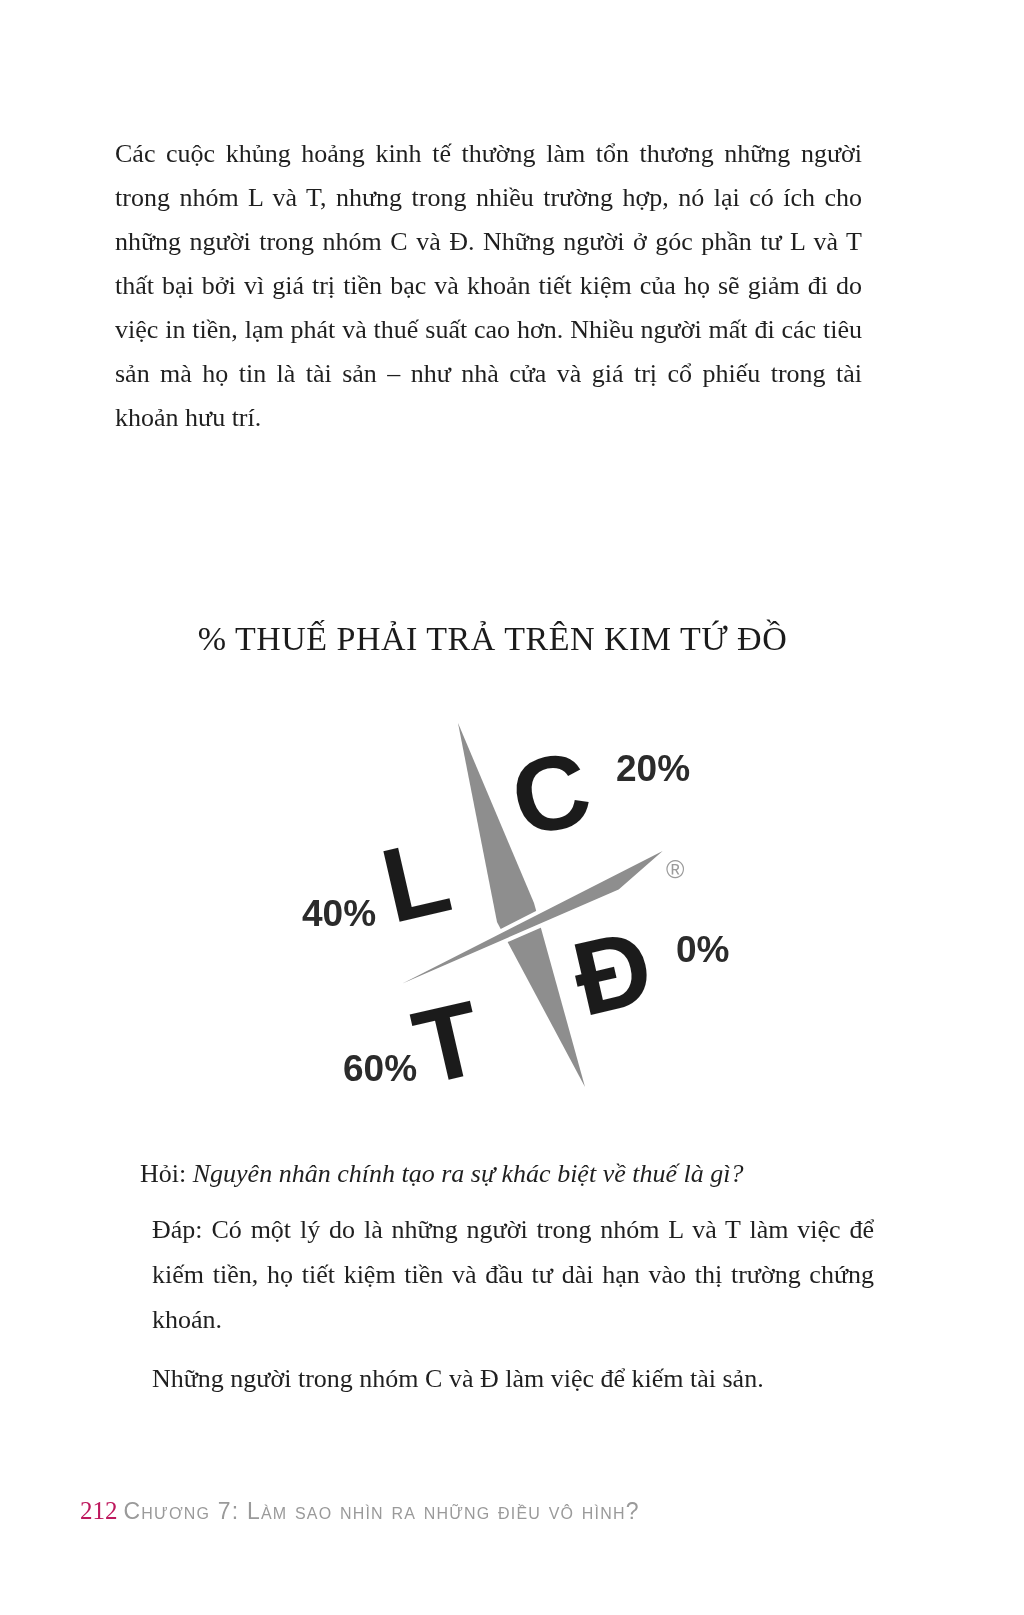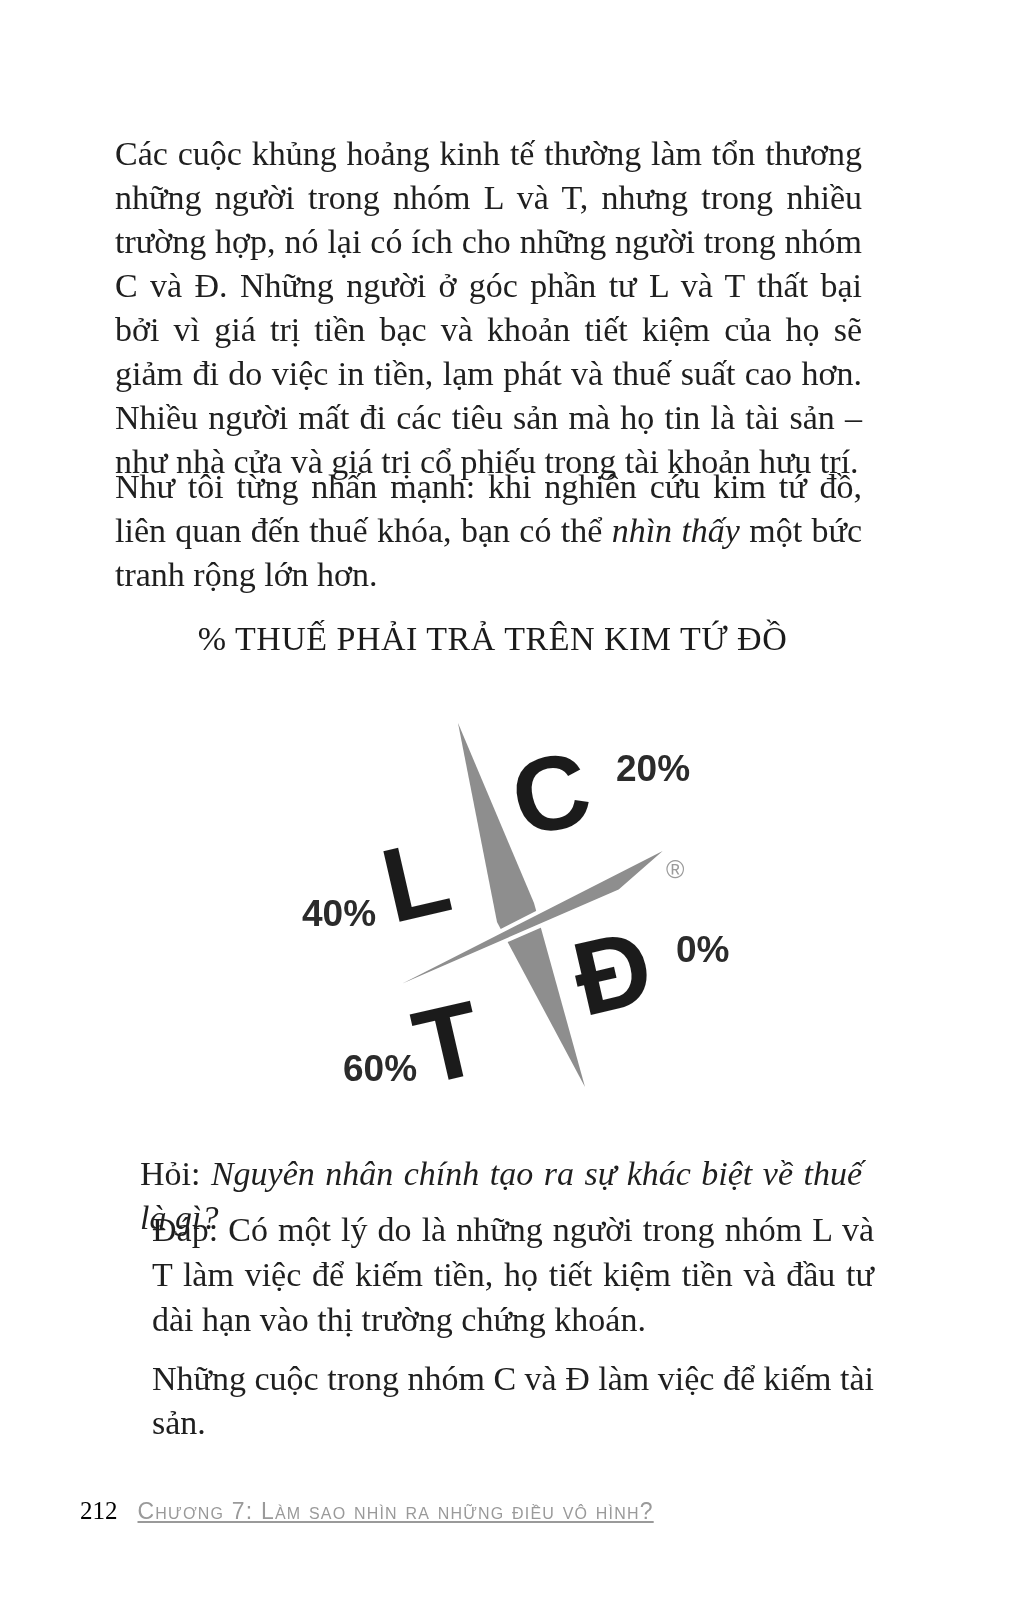--- a/index.html
+++ b/index.html
@@ -10,21 +10,21 @@
     height: 1615px;
     margin: 0 auto;
     background: #ffffff;
     overflow: hidden;
     font-family: "Liberation Serif", serif;
     color: #1f1f1f;
   }
   .body {
     position: absolute;
     margin: 0;
-    font-size: 34px;
+    font-size: 26px;
     line-height: 44px;
     text-align: justify;
     color: #1f1f1f;
   }
   .body em { font-style: italic; }
   .para1 { left: 115px; top: 132px; width: 747px; }
   .para2 { left: 115px; top: 465px; width: 747px; }
   .heading {
     position: absolute;
     left: 115px; top: 615px; width: 747px;
@@ -67,40 +67,38 @@
   .closing  { left: 152px; top: 1357px; width: 722px; }
   .footer {
     position: absolute;
     left: 80px; top: 1496px;
     line-height: 30px;
     white-space: nowrap;
   }
   .pagenum {
     font-family: "Liberation Serif", serif;
     font-size: 25px;
-    color: #000000;
+    color: #be185d;
   }
   .chapter {
     font-family: "Liberation Sans", sans-serif;
     font-variant: small-caps;
     font-size: 23px;
     letter-spacing: 1.2px;
     color: #9a9a9a;
-    margin-left: 20px;
-    text-decoration: underline;
+    margin-left: 6px;
   }
 </style>
 </head>
 <body>
 
 <div class="page">
 
   <p class="body para1"><span>Các cuộc khủng hoảng kinh tế thường làm tổn thương những người trong nhóm L và T, nhưng trong nhiều trường hợp, nó lại có ích cho những người trong nhóm C và Đ. Những người ở góc phần tư L và T thất bại bởi vì giá trị tiền bạc và khoản tiết kiệm của họ sẽ giảm đi do việc in tiền, lạm phát và thuế suất cao hơn. Nhiều người mất đi các tiêu sản mà họ tin là tài sản – như nhà cửa và giá trị cổ phiếu trong tài khoản hưu trí.</span></p>
 
-  <p class="body para2"><span>Như tôi từng nhấn mạnh: khi nghiên cứu kim tứ đồ, liên quan đến thuế khóa, bạn có thể </span><em>nhìn thấy</em><span> một bức tranh rộng lớn hơn.</span></p>
 
   <h2 class="heading">% THUẾ PHẢI TRẢ TRÊN KIM TỨ ĐỒ</h2>
 
   <svg class="quadrant-svg" viewBox="270 695 470 412" xmlns="http://www.w3.org/2000/svg" aria-hidden="true">
 
     <polygon class="qblade" points="458,723 497,922 585,1087 534,903"></polygon>
 
     <polygon class="qblade-front" points="344,1011 676,842 620,891"></polygon>
 
     <text class="qletter" x="424" y="916" text-anchor="middle" transform="rotate(-13 424 916)">L</text>
@@ -119,19 +117,19 @@
 
     <text class="qpct" x="676" y="962">0%</text>
 
     <text class="qreg" x="666" y="878">®</text>
   </svg>
 
   <p class="body question"><span>Hỏi: </span><em>Nguyên nhân chính tạo ra sự khác biệt về thuế là gì?</em><span></span></p>
 
   <p class="body answer"><span>Đáp: Có một lý do là những người trong nhóm L và T làm việc để kiếm tiền, họ tiết kiệm tiền và đầu tư dài hạn vào thị trường chứng khoán.</span></p>
 
-  <p class="body closing"><span>Những cuộc trong nhóm C và Đ làm việc để kiếm tài sản.</span></p>
+  <p class="body closing"><span>Những người trong nhóm C và Đ làm việc để kiếm tài sản.</span></p>
 
   <div class="footer">
     <span class="pagenum">212</span><span class="chapter">Chương 7: Làm sao nhìn ra những điều vô hình?</span>
   </div>
 
 </div>
 
 </body></html>

